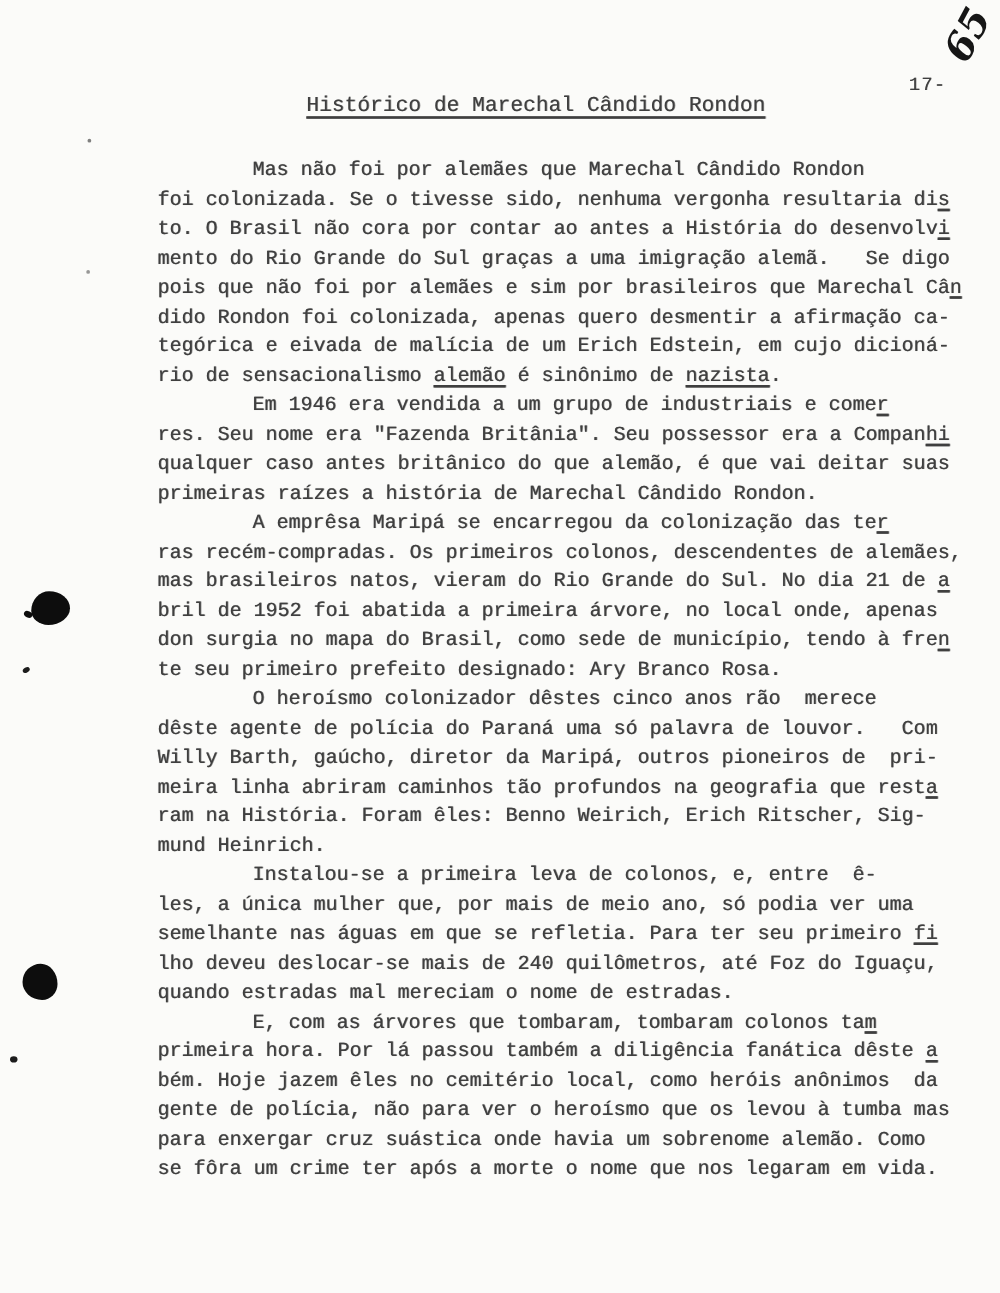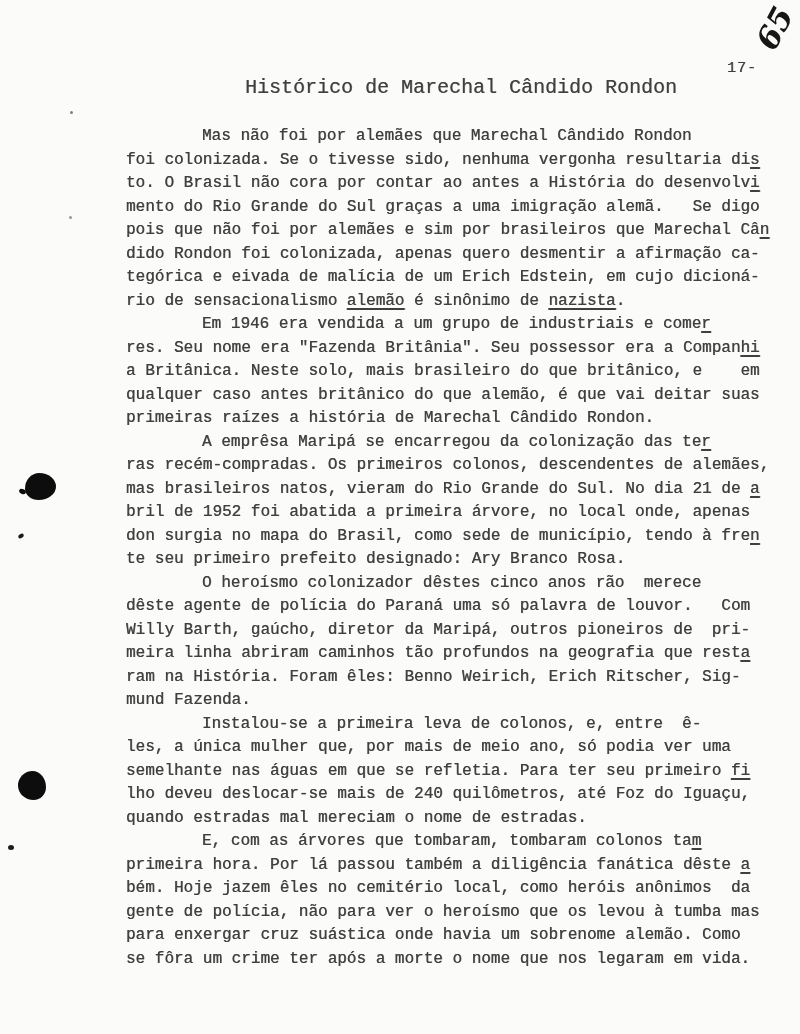--- a/index.html
+++ b/index.html
@@ -6,22 +6,23 @@
   .page{
     position:relative;
     width:800px;height:1034px;
     background:#fbfbf9;
     overflow:hidden;
     font-family:"Liberation Mono","DejaVu Sans Mono",monospace;
     color:#3f3f3f;
   }
   .doc-title{
     position:absolute;left:245px;top:76px;
-    font-size:20px;
+    font-size:17px;
     white-space:pre;
+    text-decoration:underline;
     text-underline-offset:4px;
     text-decoration-thickness:1.5px;
     text-shadow:0.5px 0 0 rgba(55,55,55,0.55);
     text-align:center;
   }
   .page-number{
     position:absolute;left:727px;top:60px;
     font-size:15px;
     letter-spacing:1px;
     text-shadow:0.4px 0 0 rgba(40,40,40,0.6);
@@ -84,35 +85,34 @@
       <div class="line indent"><span>Mas não foi por alemães que Marechal Cândido Rondon</span></div>
       <div class="line"><span>foi colonizada. Se o tivesse sido, nenhuma vergonha resultaria di</span><span class="u">s</span></div>
       <div class="line"><span>to. O Brasil não cora por contar ao antes a História do desenvolv</span><span class="u">i</span></div>
       <div class="line"><span>mento do Rio Grande do Sul graças a uma imigração alemã.   Se digo</span></div>
       <div class="line"><span>pois que não foi por alemães e sim por brasileiros que Marechal Câ</span><span class="u">n</span></div>
       <div class="line"><span>dido Rondon foi colonizada, apenas quero desmentir a afirmação ca-</span></div>
       <div class="line"><span>tegórica e eivada de malícia de um Erich Edstein, em cujo dicioná-</span></div>
       <div class="line"><span>rio de sensacionalismo </span><span class="u">alemão</span><span> é sinônimo de </span><span class="u">nazista</span><span>.</span></div>
       <div class="line indent"><span>Em 1946 era vendida a um grupo de industriais e come</span><span class="u">r</span></div>
       <div class="line"><span>res. Seu nome era "Fazenda Britânia". Seu possessor era a Compan</span><span class="u">hi</span></div>
-      <div class="line"><span>a Britânica. Neste solo, mais brasileiro do que britânico, e    em</span></div>
       <div class="line"><span>qualquer caso antes britânico do que alemão, é que vai deitar suas</span></div>
       <div class="line"><span>primeiras raízes a história de Marechal Cândido Rondon.</span></div>
       <div class="line indent"><span>A emprêsa Maripá se encarregou da colonização das te</span><span class="u">r</span></div>
       <div class="line"><span>ras recém-compradas. Os primeiros colonos, descendentes de alemães,</span></div>
       <div class="line"><span>mas brasileiros natos, vieram do Rio Grande do Sul. No dia 21 de </span><span class="u">a</span></div>
       <div class="line"><span>bril de 1952 foi abatida a primeira árvore, no local onde, apenas</span></div>
       <div class="line"><span>don surgia no mapa do Brasil, como sede de município, tendo à fre</span><span class="u">n</span></div>
       <div class="line"><span>te seu primeiro prefeito designado: Ary Branco Rosa.</span></div>
       <div class="line indent"><span>O heroísmo colonizador dêstes cinco anos rão  merece</span></div>
       <div class="line"><span>dêste agente de polícia do Paraná uma só palavra de louvor.   Com</span></div>
       <div class="line"><span>Willy Barth, gaúcho, diretor da Maripá, outros pioneiros de  pri-</span></div>
       <div class="line"><span>meira linha abriram caminhos tão profundos na geografia que rest</span><span class="u">a</span></div>
       <div class="line"><span>ram na História. Foram êles: Benno Weirich, Erich Ritscher, Sig-</span></div>
-      <div class="line"><span>mund Fazenda.</span></div>
+      <div class="line"><span>mund Heinrich.</span></div>
       <div class="line indent"><span>Instalou-se a primeira leva de colonos, e, entre  ê-</span></div>
       <div class="line"><span>les, a única mulher que, por mais de meio ano, só podia ver uma</span></div>
       <div class="line"><span>semelhante nas águas em que se refletia. Para ter seu primeiro </span><span class="u">fi</span></div>
       <div class="line"><span>lho deveu deslocar-se mais de 240 quilômetros, até Foz do Iguaçu,</span></div>
       <div class="line"><span>quando estradas mal mereciam o nome de estradas.</span></div>
       <div class="line indent"><span>E, com as árvores que tombaram, tombaram colonos ta</span><span class="u">m</span></div>
       <div class="line"><span>primeira hora. Por lá passou também a diligência fanática dêste </span><span class="u">a</span></div>
       <div class="line"><span>bém. Hoje jazem êles no cemitério local, como heróis anônimos  da</span></div>
       <div class="line"><span>gente de polícia, não para ver o heroísmo que os levou à tumba mas</span></div>
       <div class="line"><span>para enxergar cruz suástica onde havia um sobrenome alemão. Como</span></div>

